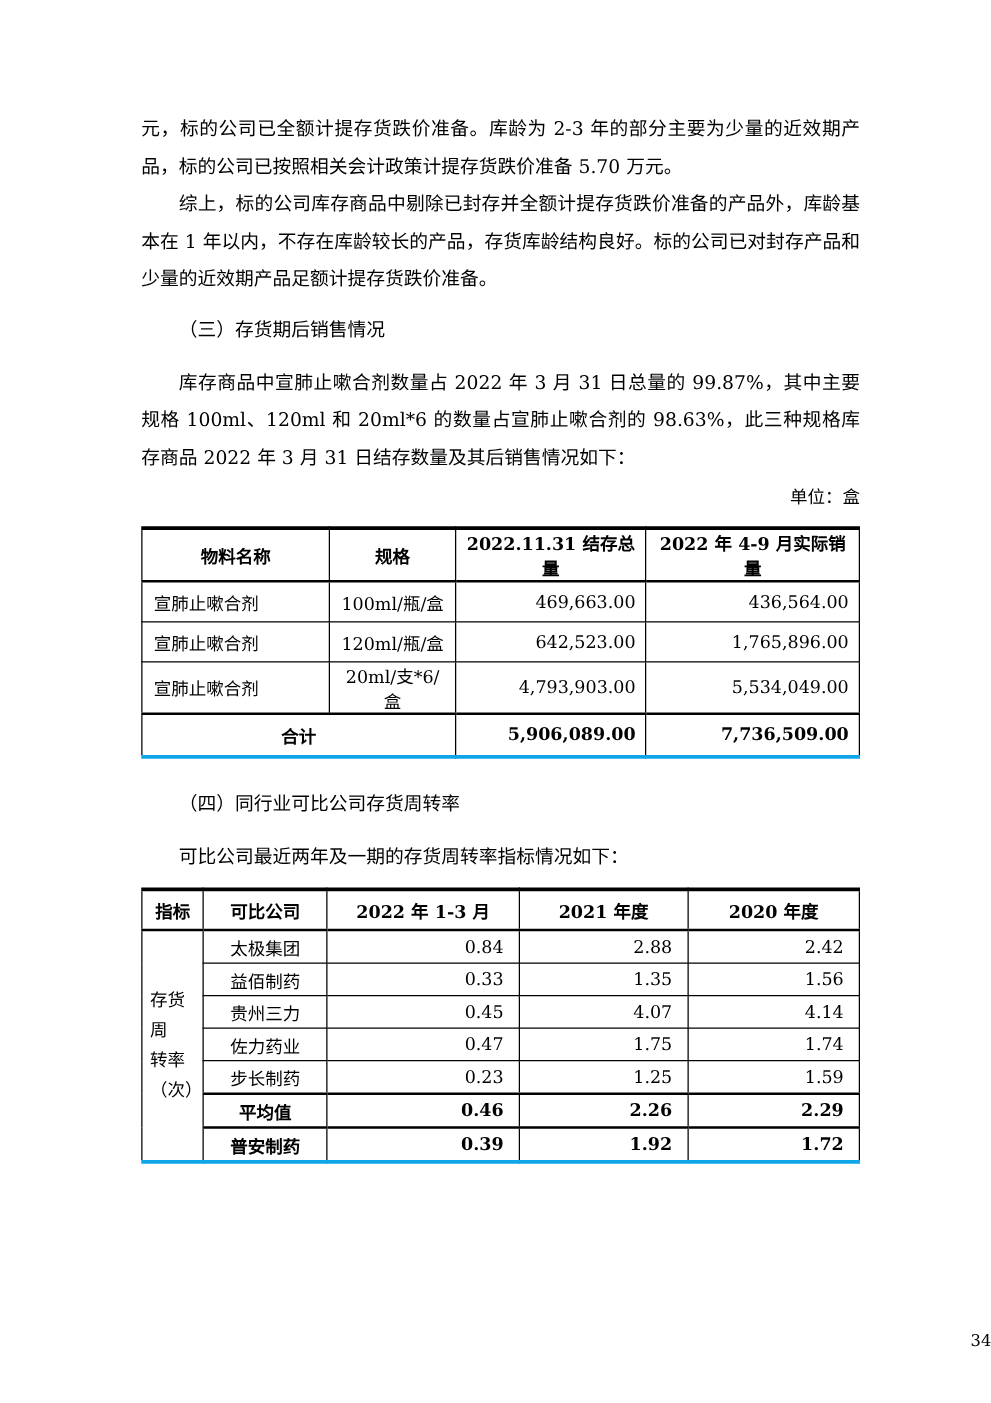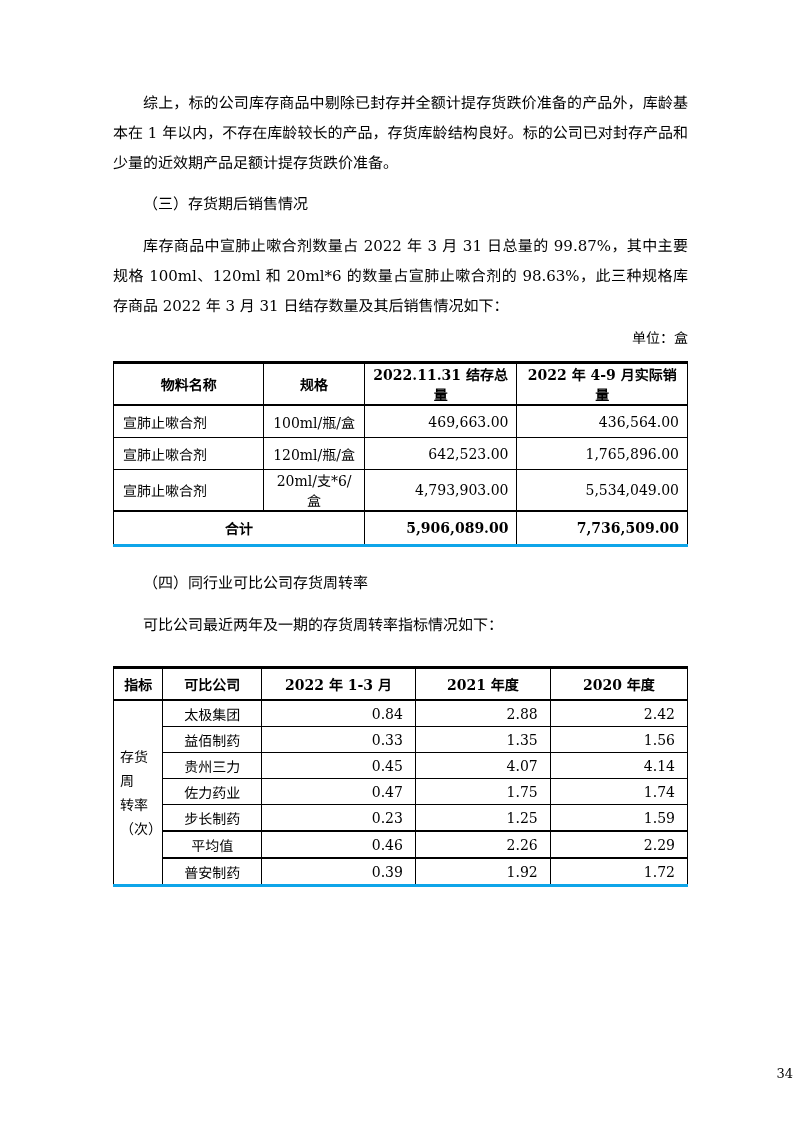--- a/index.html
+++ b/index.html
@@ -58,32 +58,32 @@
   table.t1 tbody td { height: 31px; }
   table.t1 td.name { text-align: left; padding-left: 9px; }
   table.t1 td.spec { text-align: center; }
   table.t1 td.num  { text-align: right; padding-right: 8px; }
   table.t1 tr.total-row td {
     border-top: 2px solid #000;
     font-weight: bold;
     height: 32px;
   }
   table.t1 td.total-label { text-align: center; }
-  table.t2 { margin-top: 26px; border-radius: 23px; }
+  table.t2 { margin-top: 10px; border-radius: 23px; }
   table.t2 thead th { height: 30px; }
   table.t2 tbody td { height: 25px; }
   table.t2 td.indicator {
     text-align: left;
     vertical-align: middle;
     white-space: pre-line;
     line-height: 24px;
   }
   table.t2 td.company { text-align: center; }
   table.t2 td.num { text-align: right; padding-right: 12px; }
-  table.t2 tr.avg-row td, table.t2 tr.target-row td { font-weight: normal; }
+  table.t2 tr.avg-row td, table.t2 tr.target-row td { font-weight: bold; }
   table.t2 tr.avg-row td { border-top: 2px solid #000; }
   table.t2 tr.target-row td { border-top: 2px solid #000; }
   .source-note {
     margin-top: 12px;
     font-size: 14px;
     line-height: 22px;
     text-indent: 2em;
   }
   .page-number {
     position: absolute;
@@ -92,20 +92,21 @@
     text-align: right;
     font-size: 13px;
   }
   .spacer-sm { height: 10px; }
 </style>
 </head>
 <body>
 
 <div class="page">
 
+  <p class="body-text">元，标的公司已全额计提存货跌价准备。库龄为 2-3 年的部分主要为少量的近效期产品，标的公司已按照相关会计政策计提存货跌价准备 5.70 万元。</p>
 
   <p class="body-text indent">综上，标的公司库存商品中剔除已封存并全额计提存货跌价准备的产品外，库龄基本在 1 年以内，不存在库龄较长的产品，存货库龄结构良好。标的公司已对封存产品和少量的近效期产品足额计提存货跌价准备。</p>
 
   <h3 class="section-heading">（三）存货期后销售情况</h3>
 
   <p class="body-text indent">库存商品中宣肺止嗽合剂数量占 2022 年 3 月 31 日总量的 99.87%，其中主要规格 100ml、120ml 和 20ml*6 的数量占宣肺止嗽合剂的 98.63%，此三种规格库存商品 2022 年 3 月 31 日结存数量及其后销售情况如下：</p>
 
   <div class="unit-note">单位：盒</div>
 
   <table class="doc-table t1">

